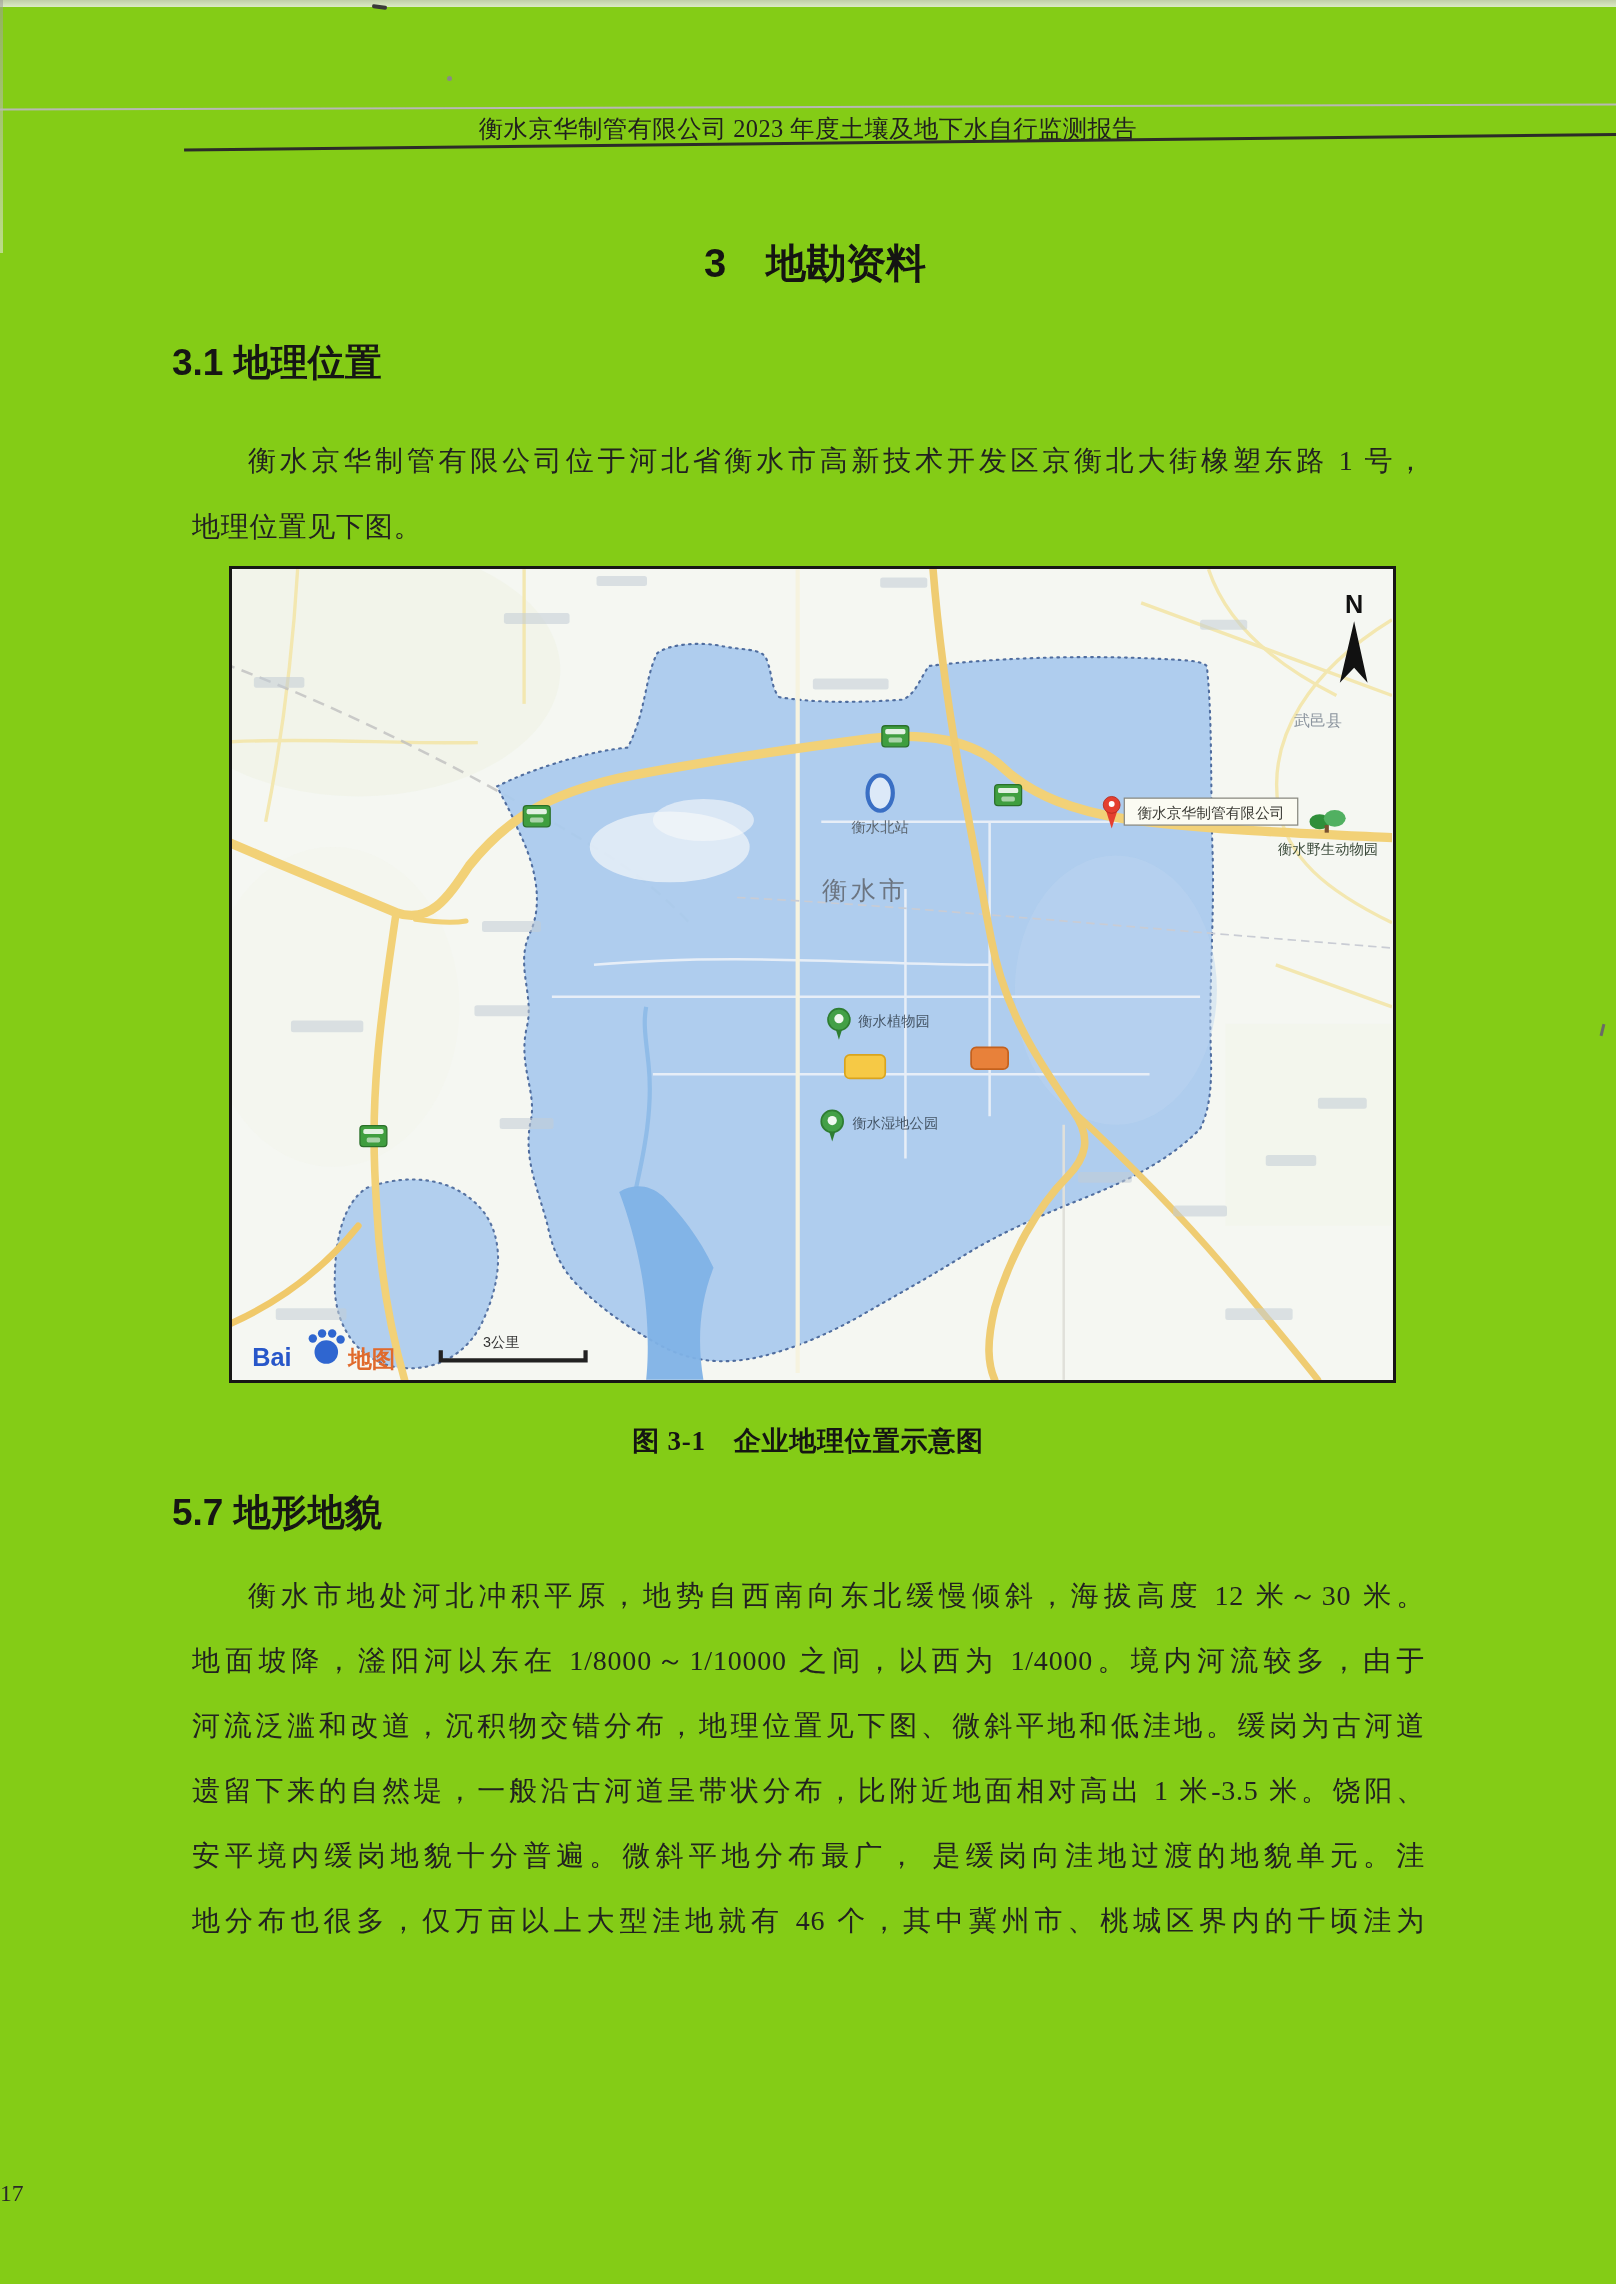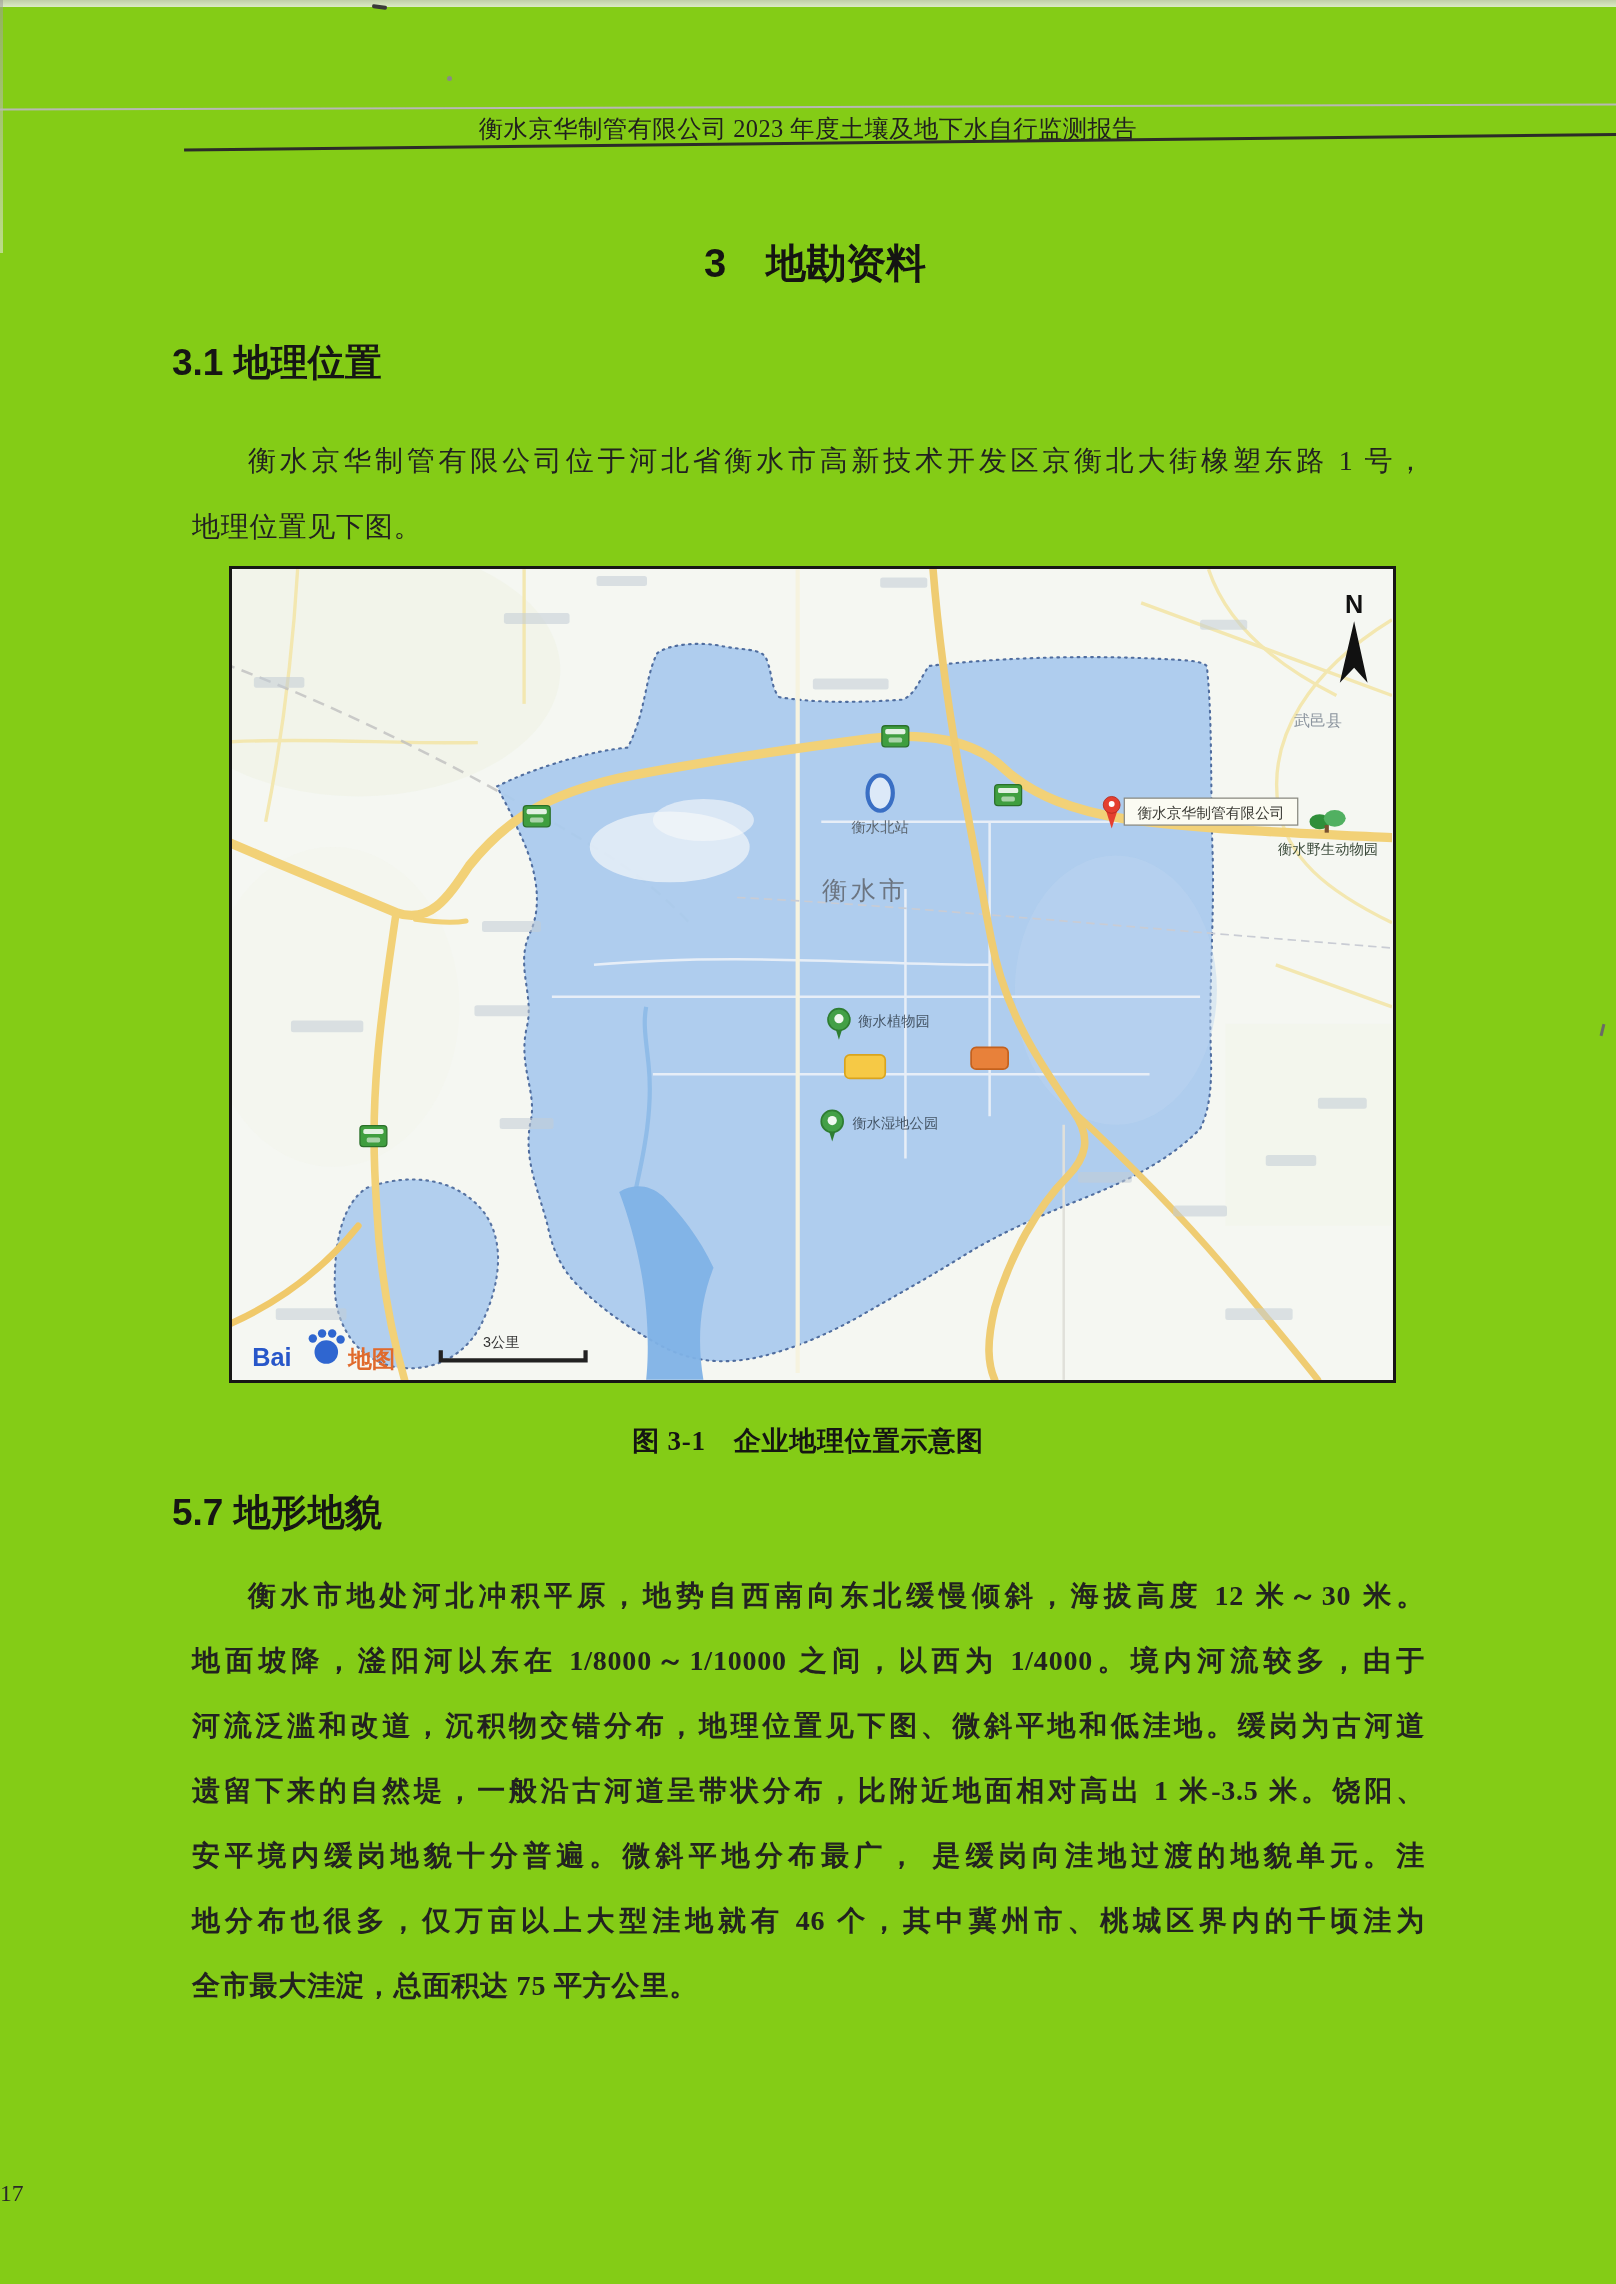--- a/index.html
+++ b/index.html
@@ -20,21 +20,21 @@
     font-size:24.4px; letter-spacing:0.4px; color:#20201e;}
   .chapter-heading{position:absolute; left:0; top:236px; width:1630px; text-align:center;
     font-family:"Liberation Sans", sans-serif; font-weight:bold; font-size:40px; color:#141412;}
   .sec-heading{position:absolute; left:172px;
     font-family:"Liberation Sans", sans-serif; font-weight:bold; font-size:37px; color:#161614;}
   .sec1{top:338px;} .sec2{top:1488px;}
   .para{position:absolute; left:192px; width:1233px; font-size:28px; color:#222220;
     letter-spacing:0.8px;}
   .para .ln{height:66px; line-height:66px; white-space:nowrap; overflow:visible;
     text-align:justify; text-align-last:justify;}
-  .p32 .ln{height:65px; line-height:65px;font-weight:bold;}
+  .p32 .ln{height:65px; line-height:65px;}
   .para .ln.short{text-align-last:left;}
   .para .ln.indent{padding-left:56px;}
   .fig-caption{position:absolute; left:0; top:1423px; width:1616px; text-align:center;
     font-weight:bold; font-size:27px; color:#151513; letter-spacing:0.8px;}
   .page-number{position:absolute; left:0; top:2180px; width:1616px; text-align:left;
     font-size:23.6px; color:#2a2a28;}
   .map-frame{position:absolute; left:229px; top:566px; width:1167px; height:817px;
     border:3.4px solid #171715; box-sizing:border-box; background:#f5f7f1;}
   .map-frame svg{display:block; width:1160px; height:811px;}
   
@@ -252,20 +252,19 @@
 
   <div class="sec-heading sec2">5.7 地形地貌</div>
 
   <div class="para p32" style="top:1563px;">
     <div class="ln indent">衡水市地处河北冲积平原，地势自西南向东北缓慢倾斜，海拔高度 12 米～30 米。</div>
     <div class="ln">地面坡降，滏阳河以东在 1/8000～1/10000 之间，以西为 1/4000。境内河流较多，由于</div>
     <div class="ln">河流泛滥和改道，沉积物交错分布，地理位置见下图、微斜平地和低洼地。缓岗为古河道</div>
     <div class="ln">遗留下来的自然堤，一般沿古河道呈带状分布，比附近地面相对高出 1 米-3.5 米。饶阳、</div>
     <div class="ln">安平境内缓岗地貌十分普遍。微斜平地分布最广， 是缓岗向洼地过渡的地貌单元。洼</div>
     <div class="ln">地分布也很多，仅万亩以上大型洼地就有 46 个，其中冀州市、桃城区界内的千顷洼为</div>
-    <div class="ln short">全市最大洼淀，总面积达 75 平方公里。</div>
   </div>
 
 
   <div class="page-number">17</div>
 
 </div>
 
 
 </body></html>

